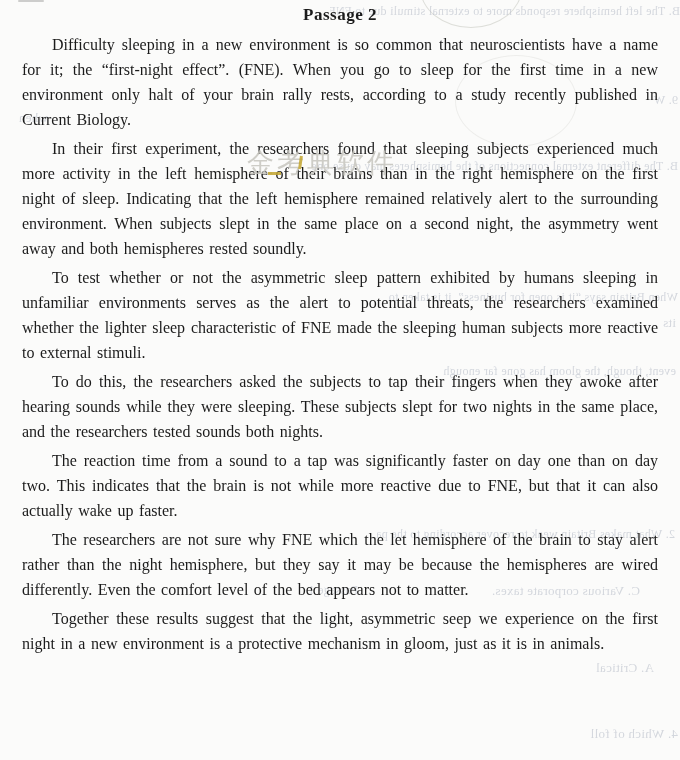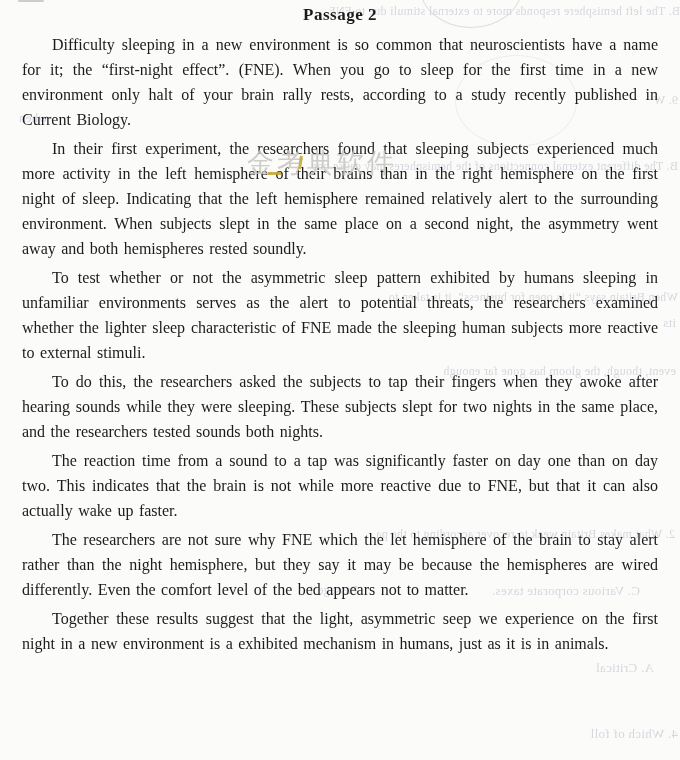--- a/index.html
+++ b/index.html
@@ -102,16 +102,16 @@
   <div class="wm-accent wm-tick" style="background: rgb(194, 165, 47);"></div>
 
   <div class="content">
     <div class="title">Passage 2</div>
     <p>Difficulty sleeping in a new environment is so common that neuroscientists have a name for it; the “first-night effect”. (FNE). When you go to sleep for the first time in a new environment only halt of your brain rally rests, according to a study recently published in Current Biology.</p>
     <p>In their first experiment, the researchers found that sleeping subjects experienced much more activity in the left hemisphere of their brains than in the right hemisphere on the first night of sleep. Indicating that the left hemisphere remained relatively alert to the surrounding environment. When subjects slept in the same place on a second night, the asymmetry went away and both hemispheres rested soundly.</p>
     <p>To test whether or not the asymmetric sleep pattern exhibited by humans sleeping in unfamiliar environments serves as the alert to potential threats, the researchers examined whether the lighter sleep characteristic of FNE made the sleeping human subjects more reactive to external stimuli.</p>
     <p>To do this, the researchers asked the subjects to tap their fingers when they awoke after hearing sounds while they were sleeping. These subjects slept for two nights in the same place, and the researchers tested sounds both nights.</p>
     <p>The reaction time from a sound to a tap was significantly faster on day one than on day two. This indicates that the brain is not while more reactive due to FNE, but that it can also actually wake up faster.</p>
     <p>The researchers are not sure why FNE which the let hemisphere of the brain to stay alert rather than the night hemisphere, but they say it may be because the hemispheres are wired differently. Even the comfort level of the bed appears not to matter.</p>
-    <p>Together these results suggest that the light, asymmetric seep we experience on the first night in a new environment is a exhibited mechanism in humans, just as it is in animals.</p>
+    <p>Together these results suggest that the light, asymmetric seep we experience on the first night in a new environment is a protective mechanism in gloom, just as it is in animals.</p>
   </div>
 
 </div>
 
 </body></html>

